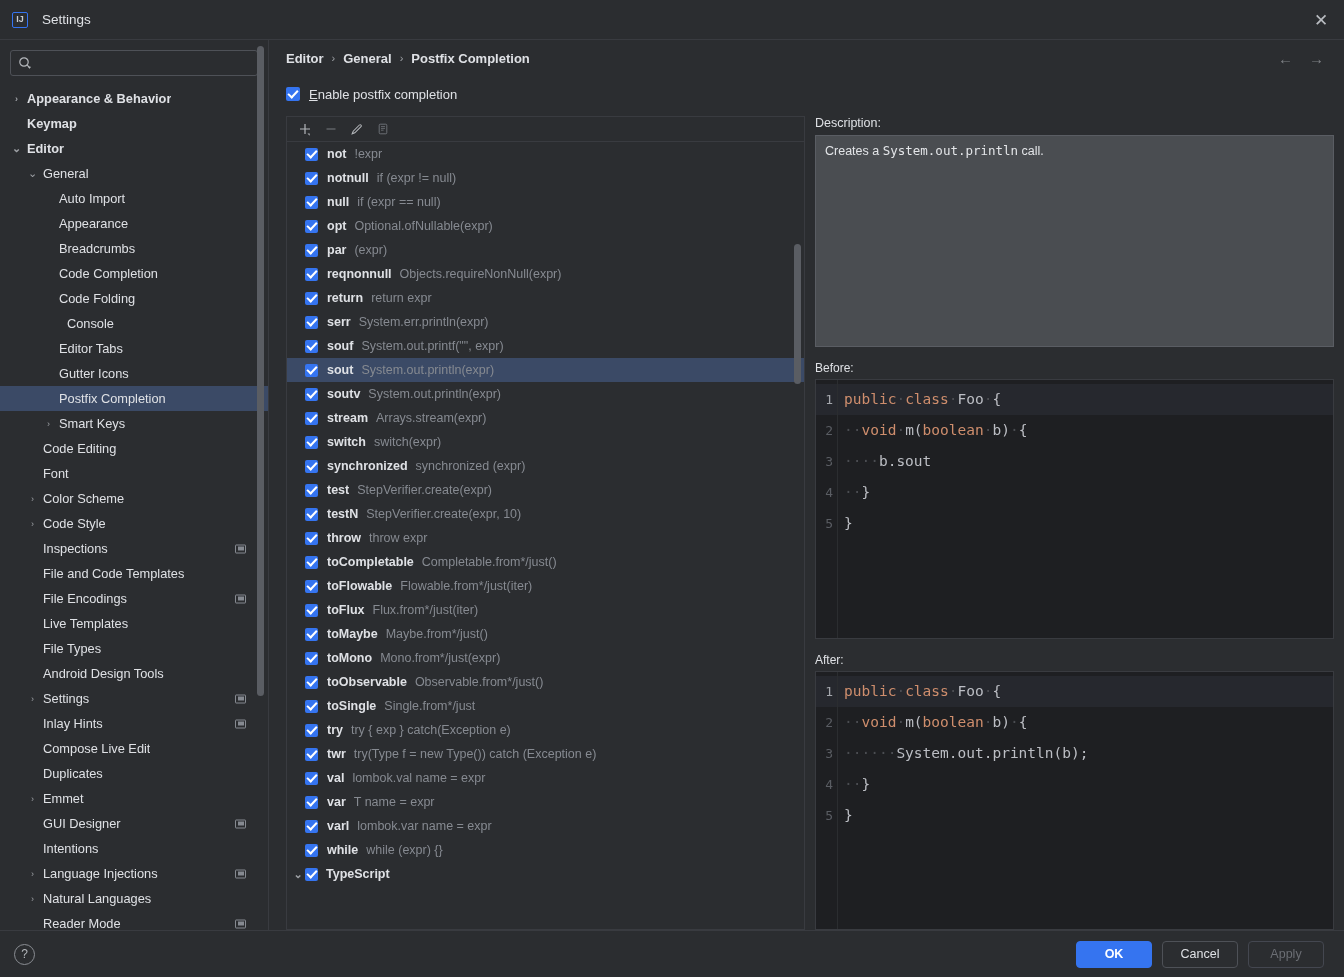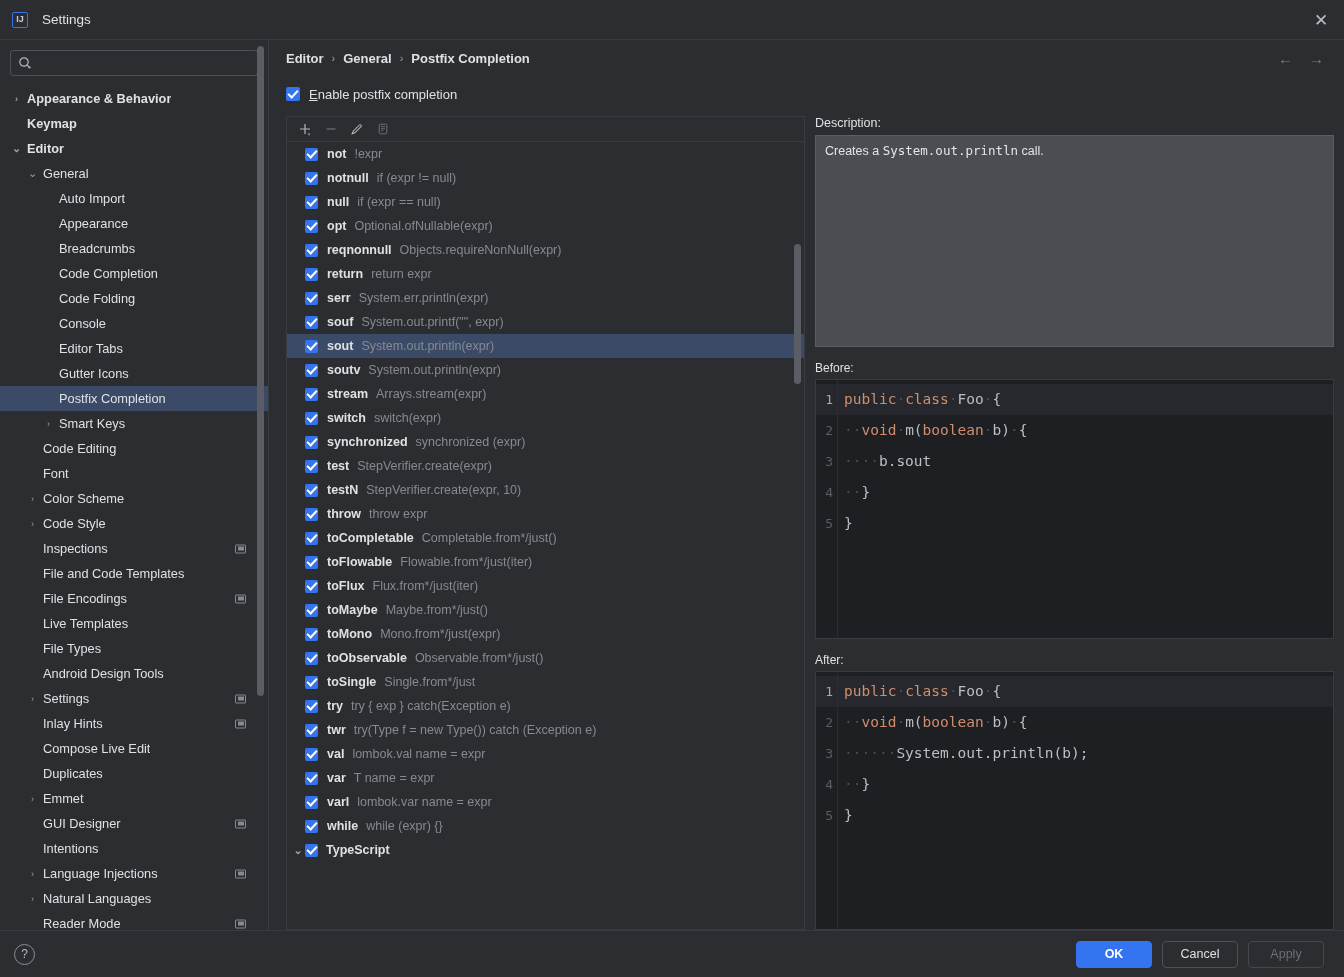--- a/index.html
+++ b/index.html
@@ -285,21 +285,21 @@
           <div class="tree-row" style="padding-left: 42px;">
             <span class="chev empty"></span>
             <span class="tree-label" style="margin-left: 4px;">Code Completion</span>
           </div>
           <div class="tree-row" style="padding-left: 42px;">
             <span class="chev empty"></span>
             <span class="tree-label" style="margin-left: 4px;">Code Folding</span>
           </div>
           <div class="tree-row" style="padding-left: 42px;">
             <span class="chev empty"></span>
-            <span class="tree-label" style="margin-left: 4px;">Console</span>
+            <span class="tree-label" style="margin-left: 12px;">Console</span>
           </div>
           <div class="tree-row" style="padding-left: 42px;">
             <span class="chev empty"></span>
             <span class="tree-label" style="margin-left: 4px;">Editor Tabs</span>
           </div>
           <div class="tree-row" style="padding-left: 42px;">
             <span class="chev empty"></span>
             <span class="tree-label" style="margin-left: 4px;">Gutter Icons</span>
           </div>
           <div class="tree-row selected" style="padding-left: 42px;">
@@ -465,20 +465,25 @@
                   <span class="key">null</span>
                   <span class="desc">if (expr == null)</span>
                 </div>
                 <div class="lrow">
                   <span class="cb"></span>
                   <span class="key">opt</span>
                   <span class="desc">Optional.ofNullable(expr)</span>
                 </div>
                 <div class="lrow">
                   <span class="cb"></span>
+                  <span class="key">par</span>
+                  <span class="desc">(expr)</span>
+                </div>
+                <div class="lrow">
+                  <span class="cb"></span>
                   <span class="key">reqnonnull</span>
                   <span class="desc">Objects.requireNonNull(expr)</span>
                 </div>
                 <div class="lrow">
                   <span class="cb"></span>
                   <span class="key">return</span>
                   <span class="desc">return expr</span>
                 </div>
                 <div class="lrow">
                   <span class="cb"></span>

